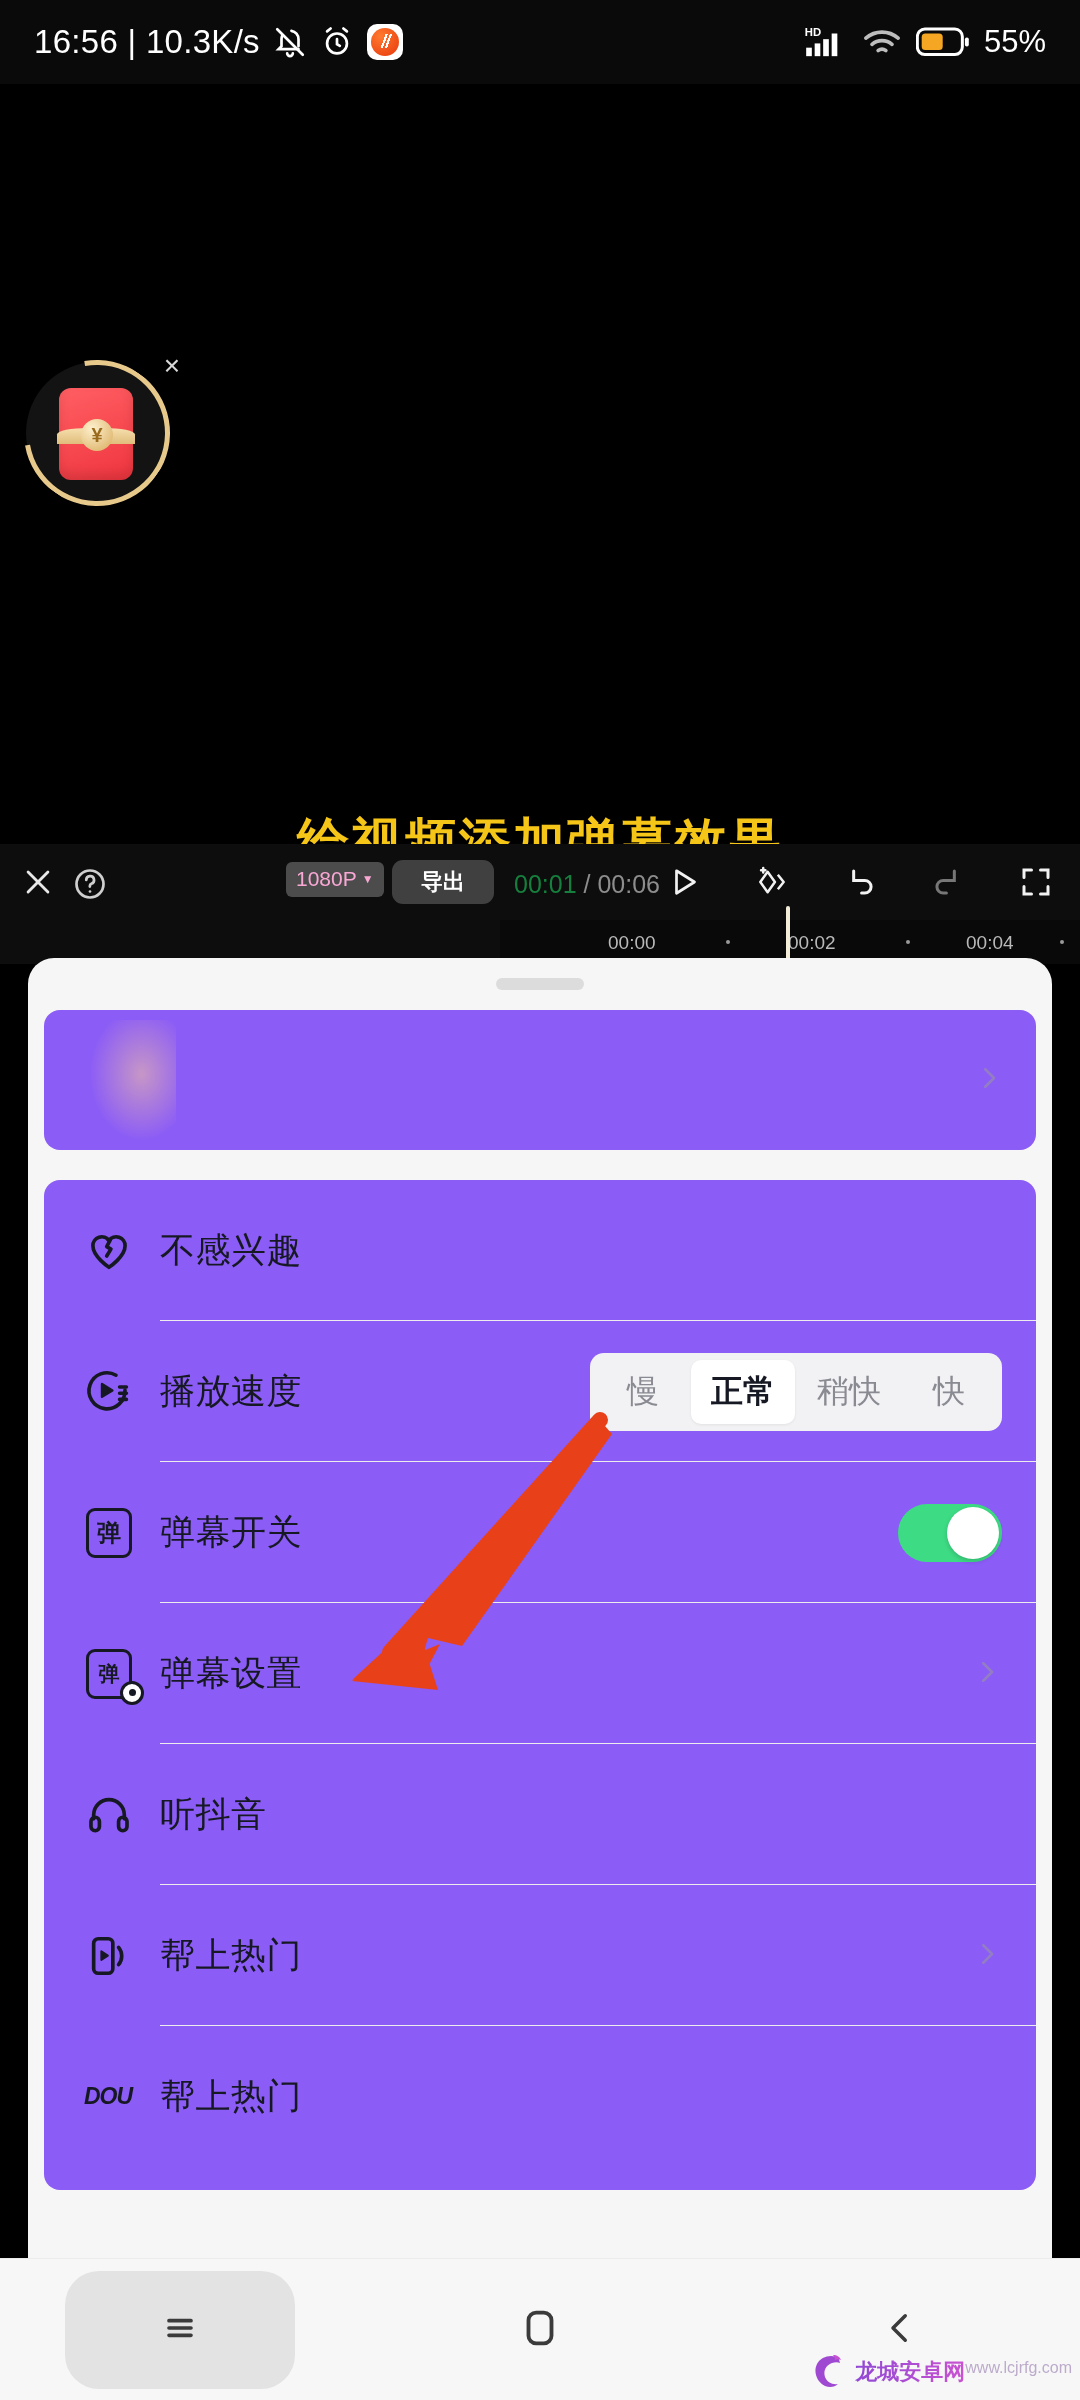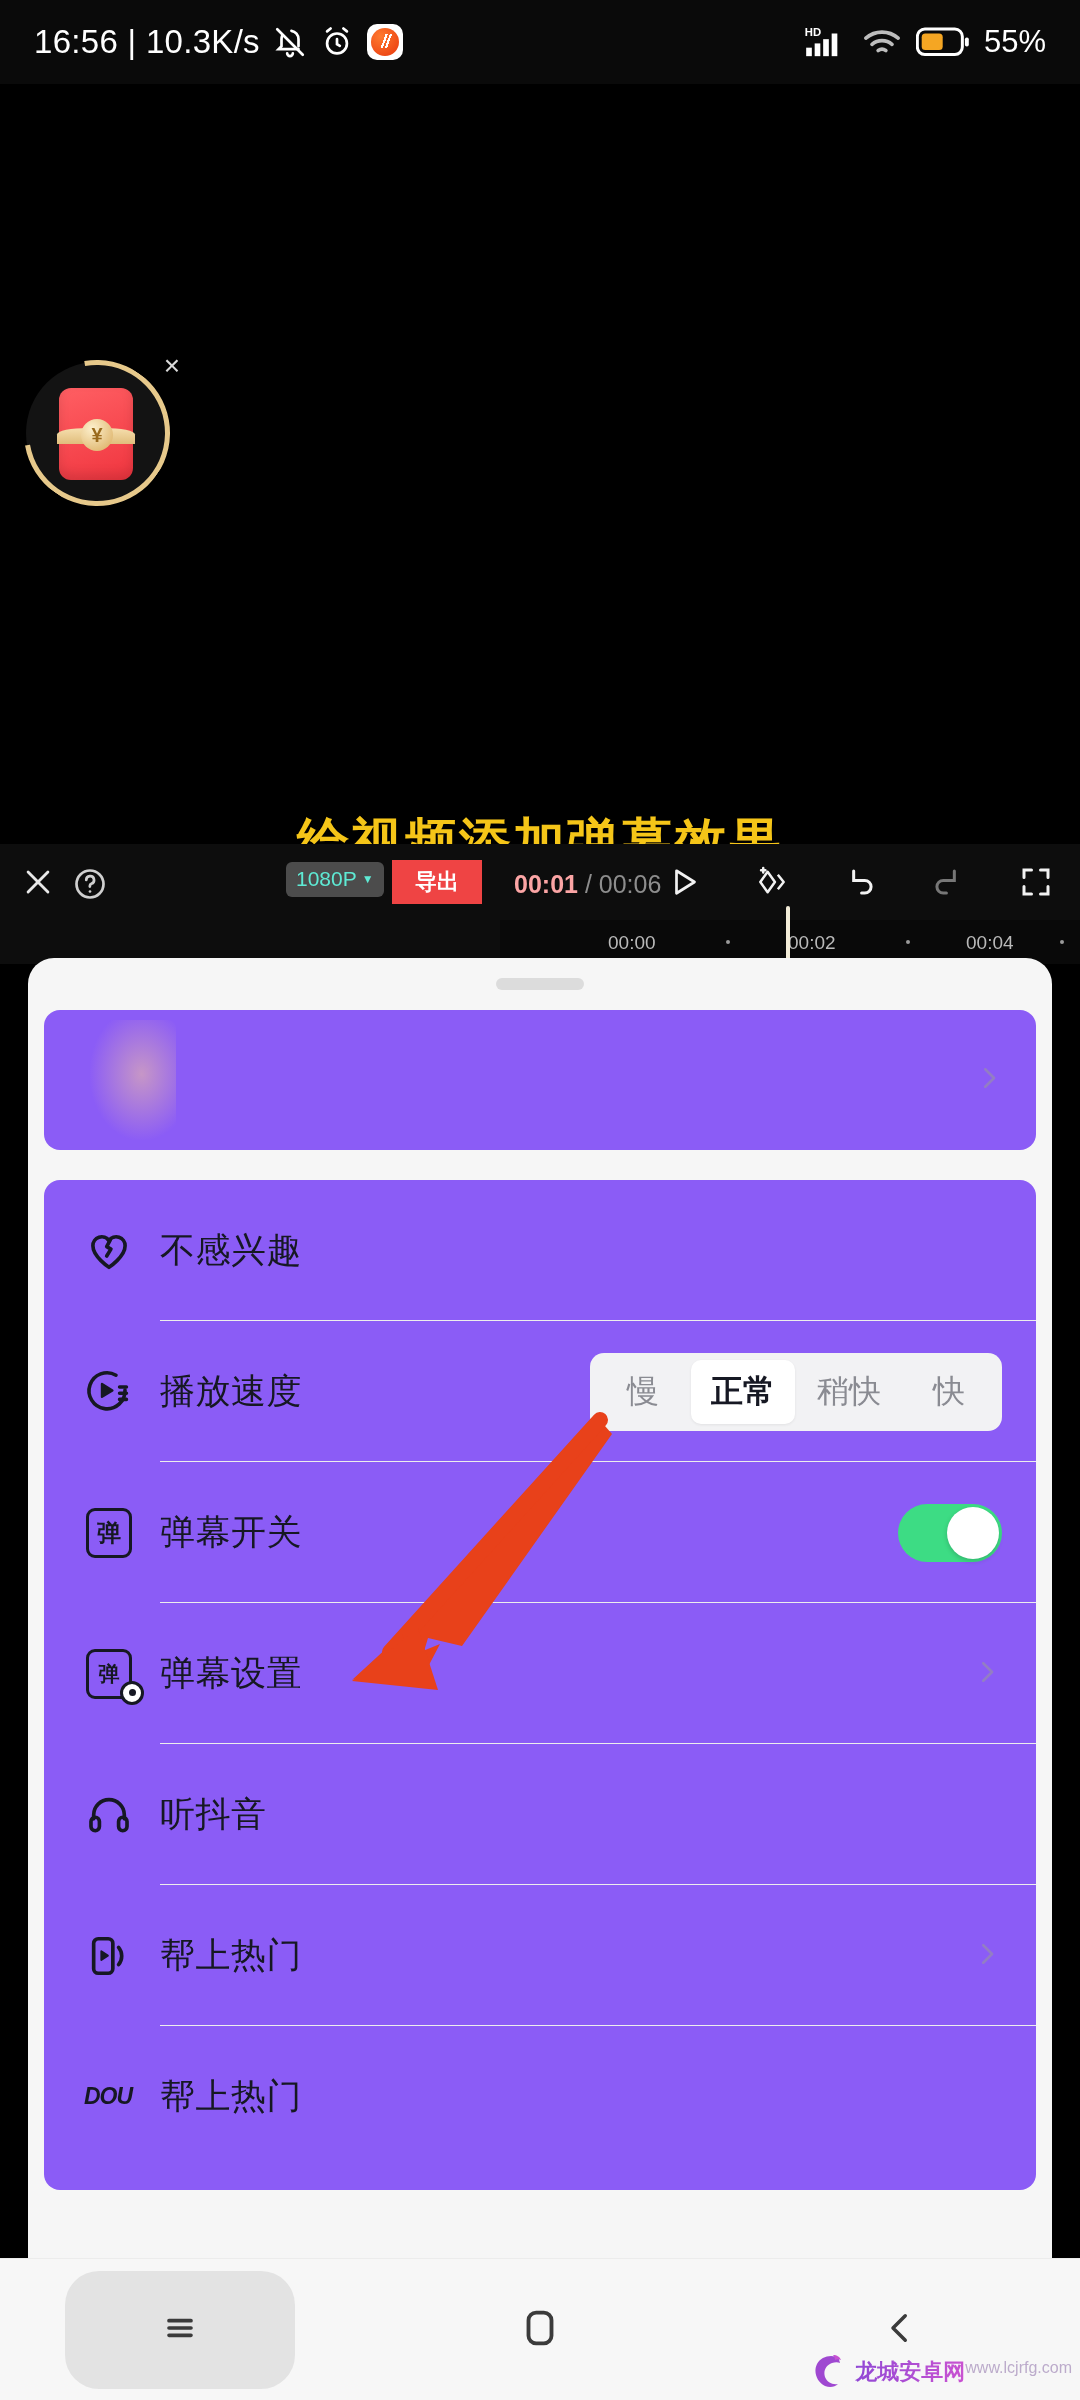--- a/index.html
+++ b/index.html
@@ -122,36 +122,36 @@
     position: absolute; top: 0; left: 0;
     width: 1080px; height: 76px;
     display: flex; align-items: center;
   }
   .ed-x { position:absolute; left: 10px; top: 10px; width:56px; height:56px;
           display:flex; align-items:center; justify-content:center; }
   .ed-help { position:absolute; left: 62px; top: 12px; width:56px; height:56px;
           display:flex; align-items:center; justify-content:center; }
   .ed-res {
     position: absolute; left: 286px; top: 18px;
-    background: #4c4c4c; color: #5eead4;
+    background: #4c4c4c; color: #f9a8d4;
     border-radius: 6px; padding: 5px 10px 6px;
     font-size: 21px; display:flex; align-items:center; gap:5px;
   }
   .ed-res .caret { font-size: 12px; }
   .ed-export {
     position: absolute; left: 392px; top: 16px;
-    background: #ef4444; color: #fff;
-    border-radius: 0; padding: 7px 23px;
+    background: #404040; color: #fff;
+    border-radius: 11px; padding: 7px 29px;
     font-size: 22px; font-weight: 600;
   }
   .ed-time {
     position: absolute; left: 514px; top: 26px;
     font-size: 25px; color: #8d8d8d;
   }
-  .ed-time b { color: #fca5a5; font-weight: 700; }
+  .ed-time b { color: #15803d; font-weight: 400; }
   .ed-icons {
     position: absolute; right: 22px; top: 16px;
     display: flex; align-items: center; gap: 44px;
   }
   .ed-icons .ei { width: 44px; height: 44px;
     display:flex; align-items:center; justify-content:center; }
 
   .ruler {
     position: absolute; left: 500px; top: 76px;
     width: 580px; height: 44px;

